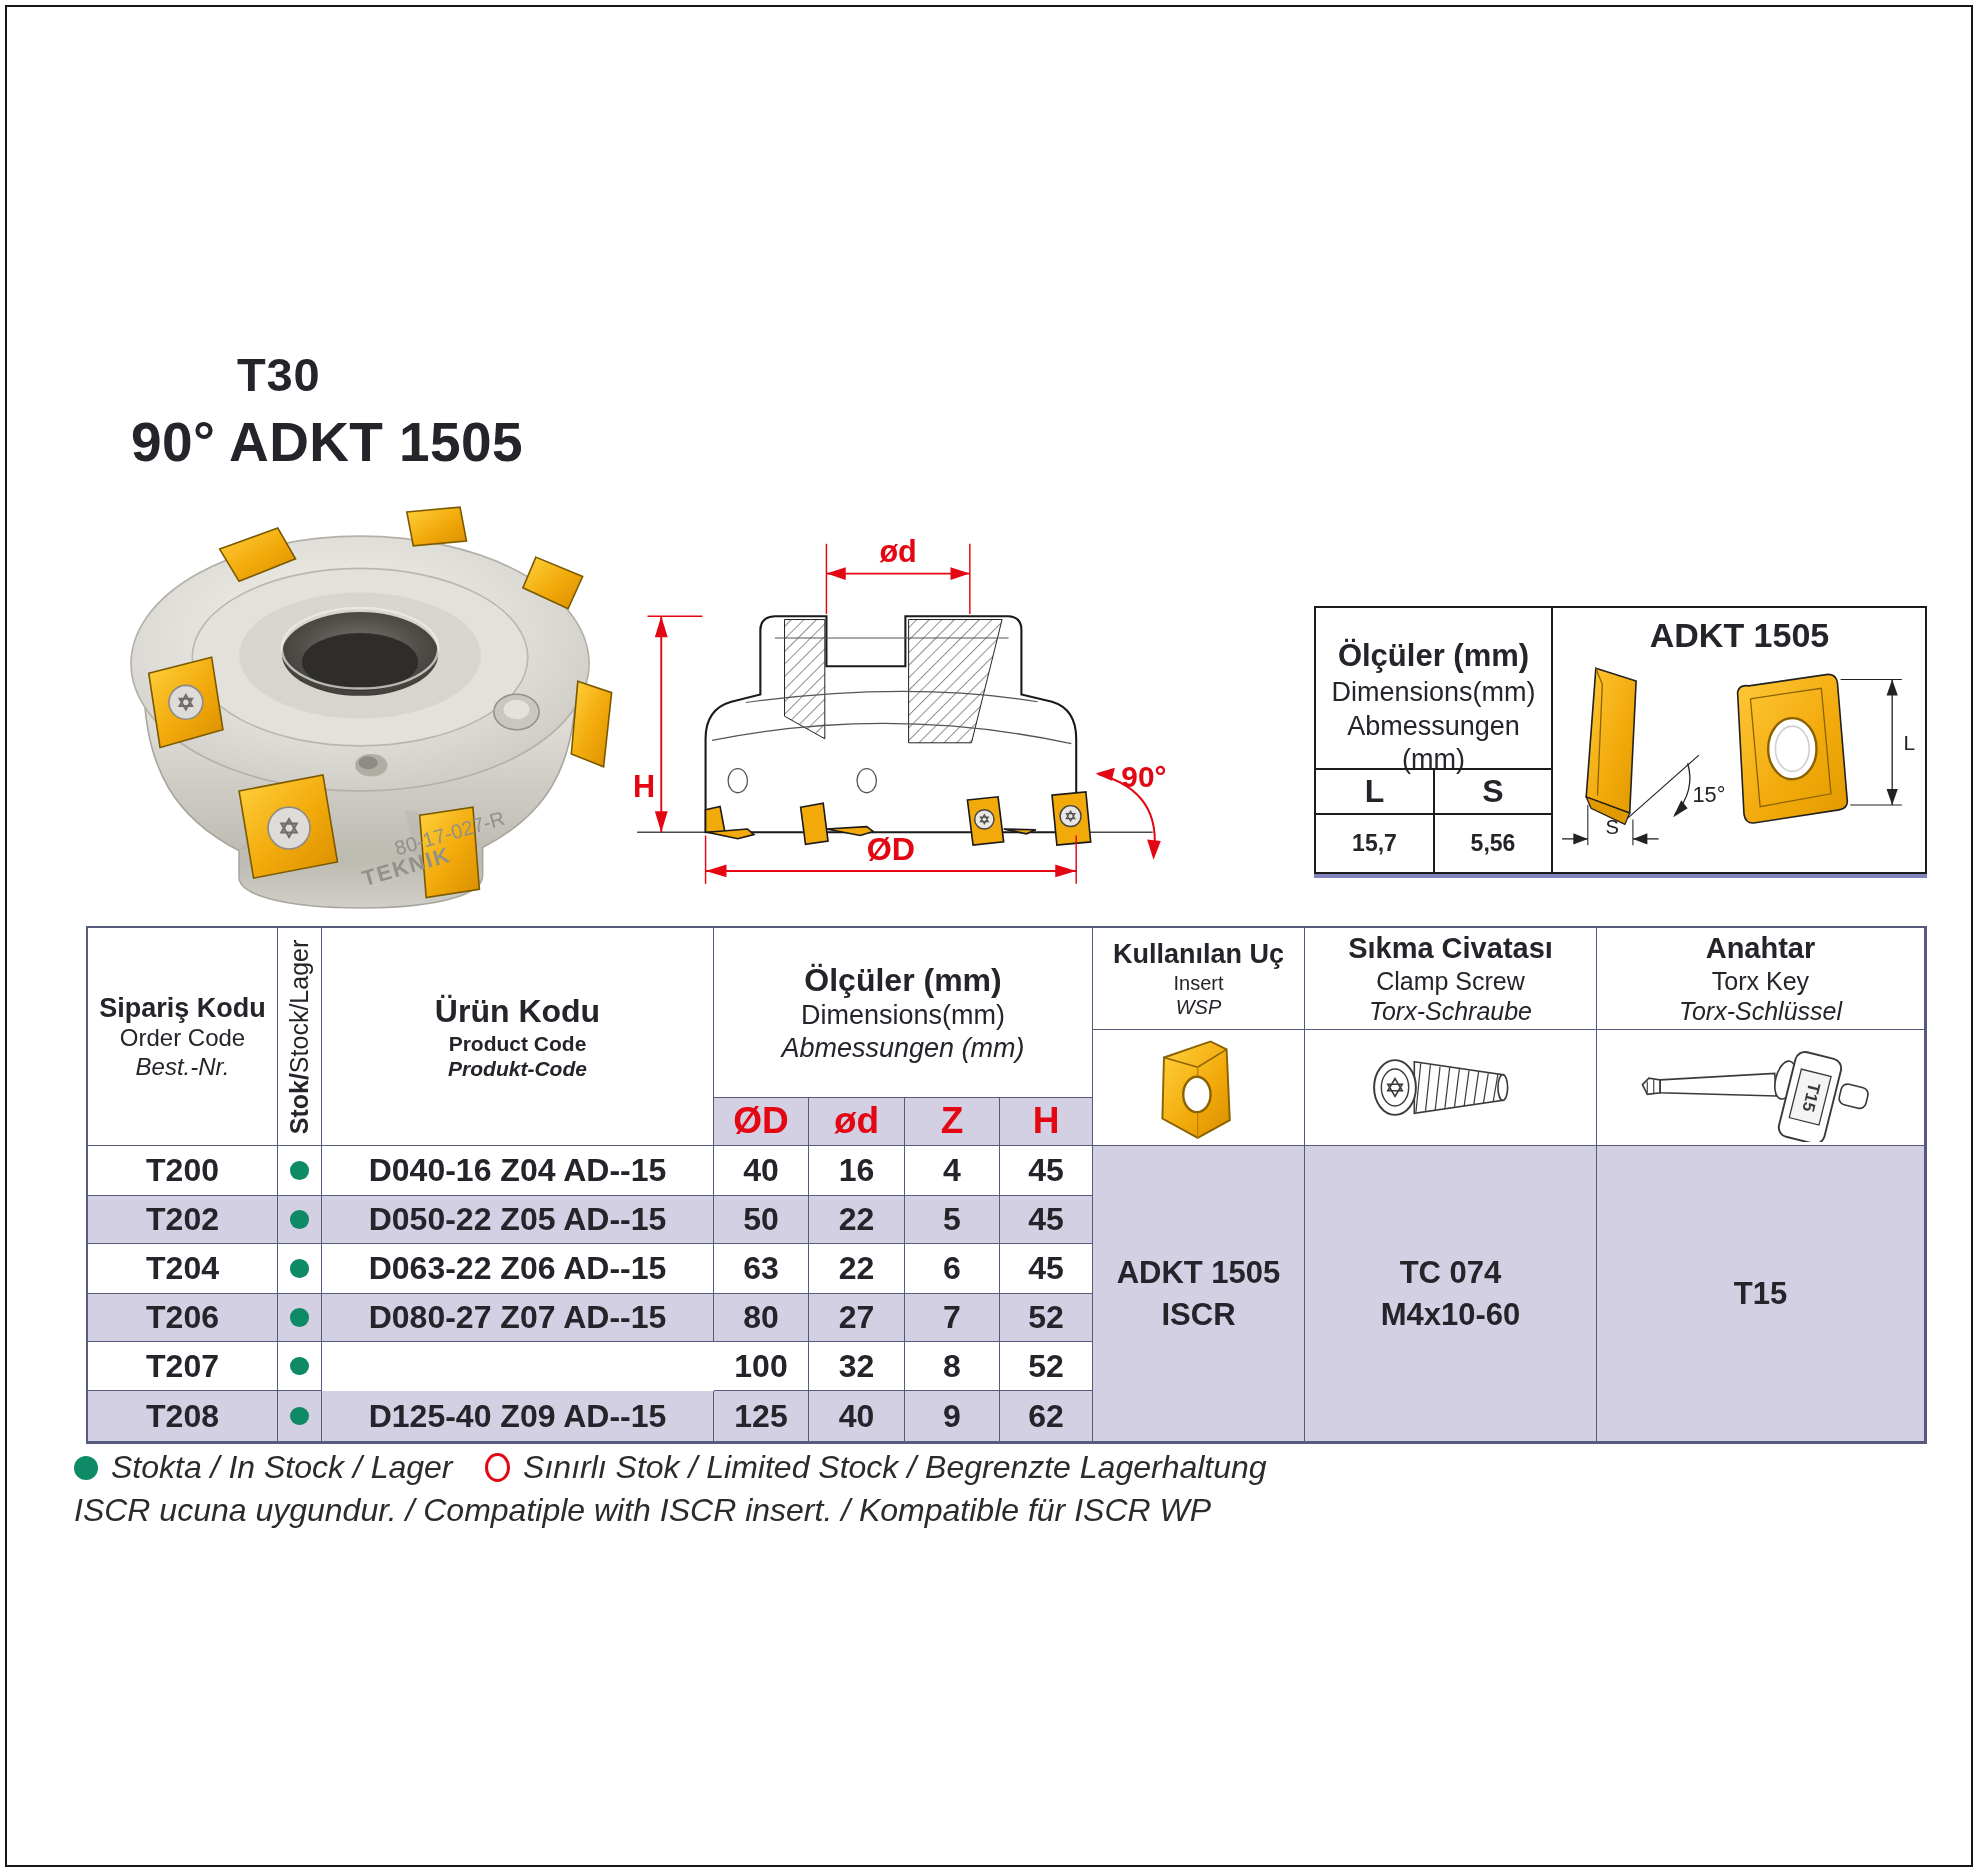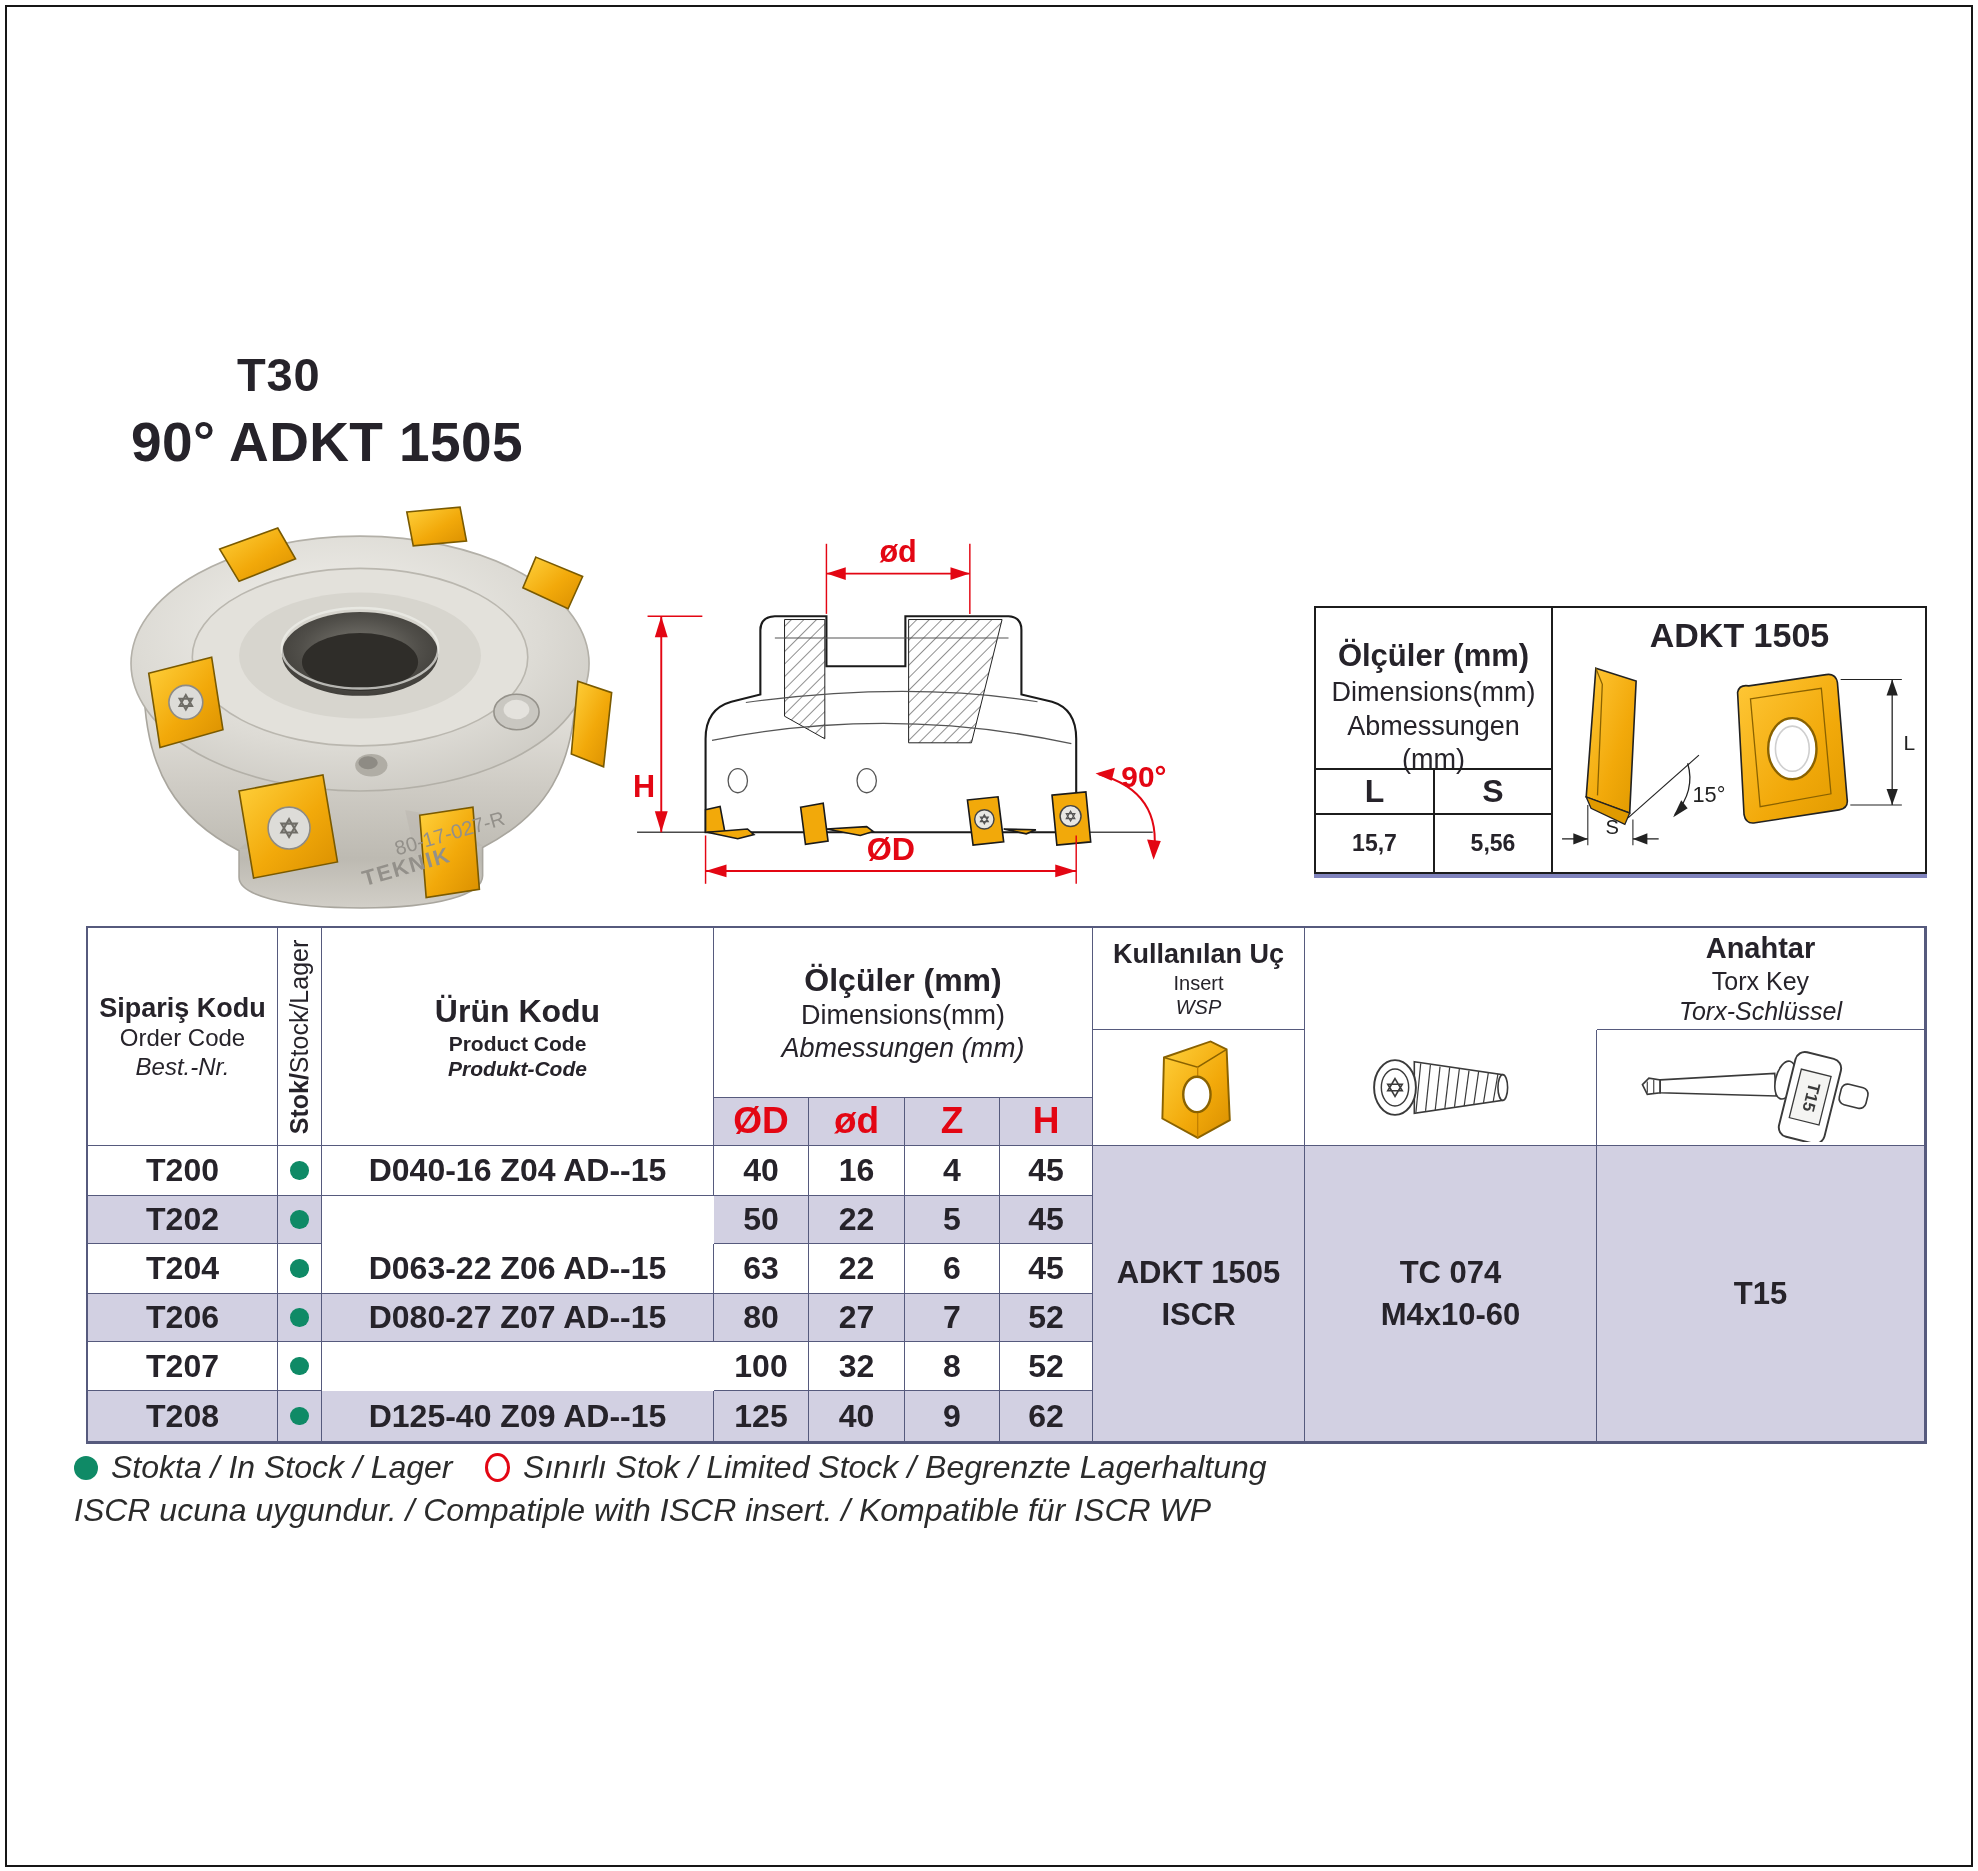--- a/index.html
+++ b/index.html
@@ -301,20 +301,25 @@
   <div class="cell a-subd sub lav">ØD</div>
   <div class="cell a-subdd sub lav">ød</div>
   <div class="cell a-subz sub lav">Z</div>
   <div class="cell a-subh sub lav">H</div>
 
   <div class="cell a-inslab fs-ins">
     <div class="hdr-tr">Kullanılan Uç</div>
     <div class="hdr-en">Insert</div>
     <div class="hdr-de">WSP</div>
   </div>
+  <div class="cell a-scrlab fs-scr">
+    <div class="hdr-tr">Sıkma Civatası</div>
+    <div class="hdr-en">Clamp Screw</div>
+    <div class="hdr-de">Torx-Schraube</div>
+  </div>
   <div class="cell a-keylab fs-scr">
     <div class="hdr-tr">Anahtar</div>
     <div class="hdr-en">Torx Key</div>
     <div class="hdr-de">Torx-Schlüssel</div>
   </div>
 
   <div class="cell a-insimg">
     <svg width="95" height="106" viewBox="0 0 118 132">
       <defs>
           <linearGradient id="ti-g" x1="0" y1="0" x2="1" y2="1">
@@ -376,20 +381,21 @@
   <div class="cell dcell" style="grid-area:4/3/5/4">D040-16 Z04 AD--15</div>
   <div class="cell dcell" style="grid-area:4/4/5/5">40</div>
   <div class="cell dcell" style="grid-area:4/5/5/6">16</div>
   <div class="cell dcell" style="grid-area:4/6/5/7">4</div>
   <div class="cell dcell" style="grid-area:4/7/5/8">45</div>
 
   <div class="cell dcell lav" style="grid-area:5/1/6/2">T202</div>
   <div class="cell lav" style="grid-area:5/2/6/3">
       <span class="stock-dot"></span>
     </div>
+  <div class="cell dcell lav" style="grid-area:5/3/6/4">D050-22 Z05 AD--15</div>
   <div class="cell dcell lav" style="grid-area:5/4/6/5">50</div>
   <div class="cell dcell lav" style="grid-area:5/5/6/6">22</div>
   <div class="cell dcell lav" style="grid-area:5/6/6/7">5</div>
   <div class="cell dcell lav" style="grid-area:5/7/6/8">45</div>
 
   <div class="cell dcell" style="grid-area:6/1/7/2">T204</div>
   <div class="cell" style="grid-area:6/2/7/3">
       <span class="stock-dot"></span>
     </div>
   <div class="cell dcell" style="grid-area:6/3/7/4">D063-22 Z06 AD--15</div>

